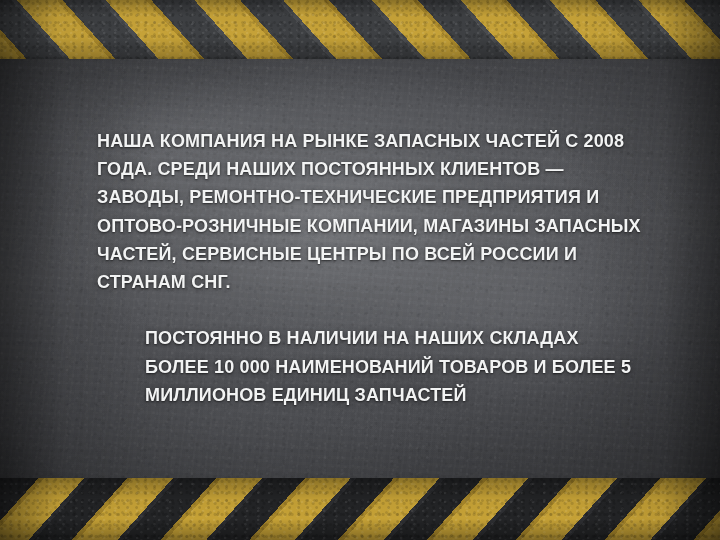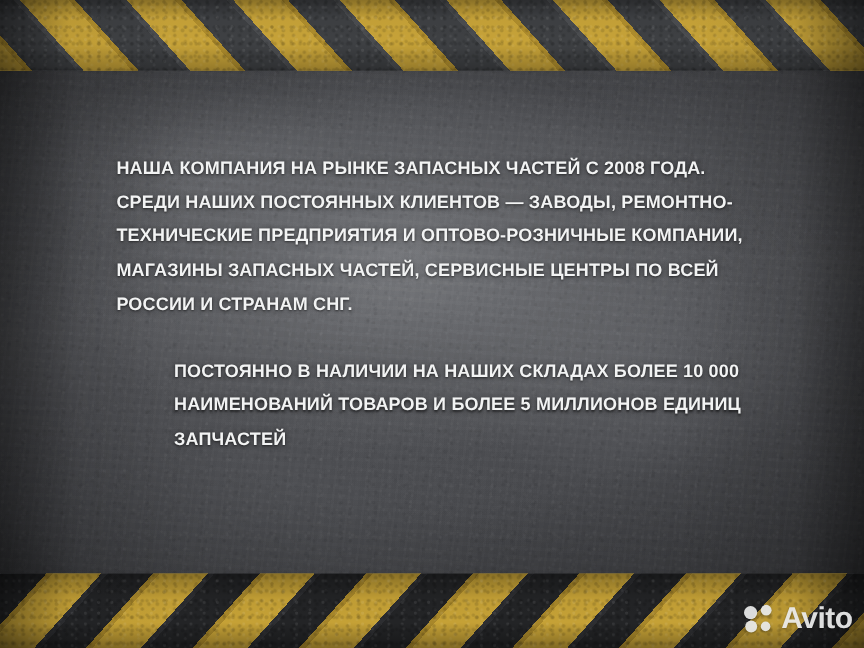--- a/index.html
+++ b/index.html
@@ -141,21 +141,21 @@
     background: linear-gradient(to right, rgba(0,0,0,0.42) 0%, rgba(0,0,0,0.04) 8%, rgba(0,0,0,0) 20%, rgba(0,0,0,0) 80%, rgba(0,0,0,0.06) 92%, rgba(0,0,0,0.44) 100%);
   }
 
   
   .copy {
     position: absolute;
     left: 97px;
     top: 127px;
     width: 548px;
     color: #f2f3f3;
-    font-size: 15px;
+    font-size: 18px;
     font-weight: bold;
     line-height: 28.2px;
     letter-spacing: 0.15px;
     text-shadow: 0 1px 2px rgba(0,0,0,0.55), 0 0 6px rgba(0,0,0,0.30);
   }
   .copy p { margin: 0; }
   .copy p + p { margin-top: 28.2px; margin-left: 48px; }
 
   
   .avito {
@@ -215,23 +215,14 @@
     <p>ПОСТОЯННО В НАЛИЧИИ НА НАШИХ СКЛАДАХ БОЛЕЕ 10 000 НАИМЕНОВАНИЙ ТОВАРОВ И БОЛЕЕ 5 МИЛЛИОНОВ ЕДИНИЦ ЗАПЧАСТЕЙ</p>
   </div>
 
   <div class="hazard hazard-bottom">
     <div class="stripes"></div>
     <div class="grain"></div>
     <div class="shade"></div>
     <div class="sidedark"></div>
   </div>
 
-  <div class="avito">
-    <span class="mark">
-      <i class="c1"></i>
-      <i class="c2"></i>
-      <i class="c3"></i>
-      <i class="c4"></i>
-    </span>
-    <span class="wordmark">Avito</span>
-  </div>
 
 </div>
 
 </body></html>

